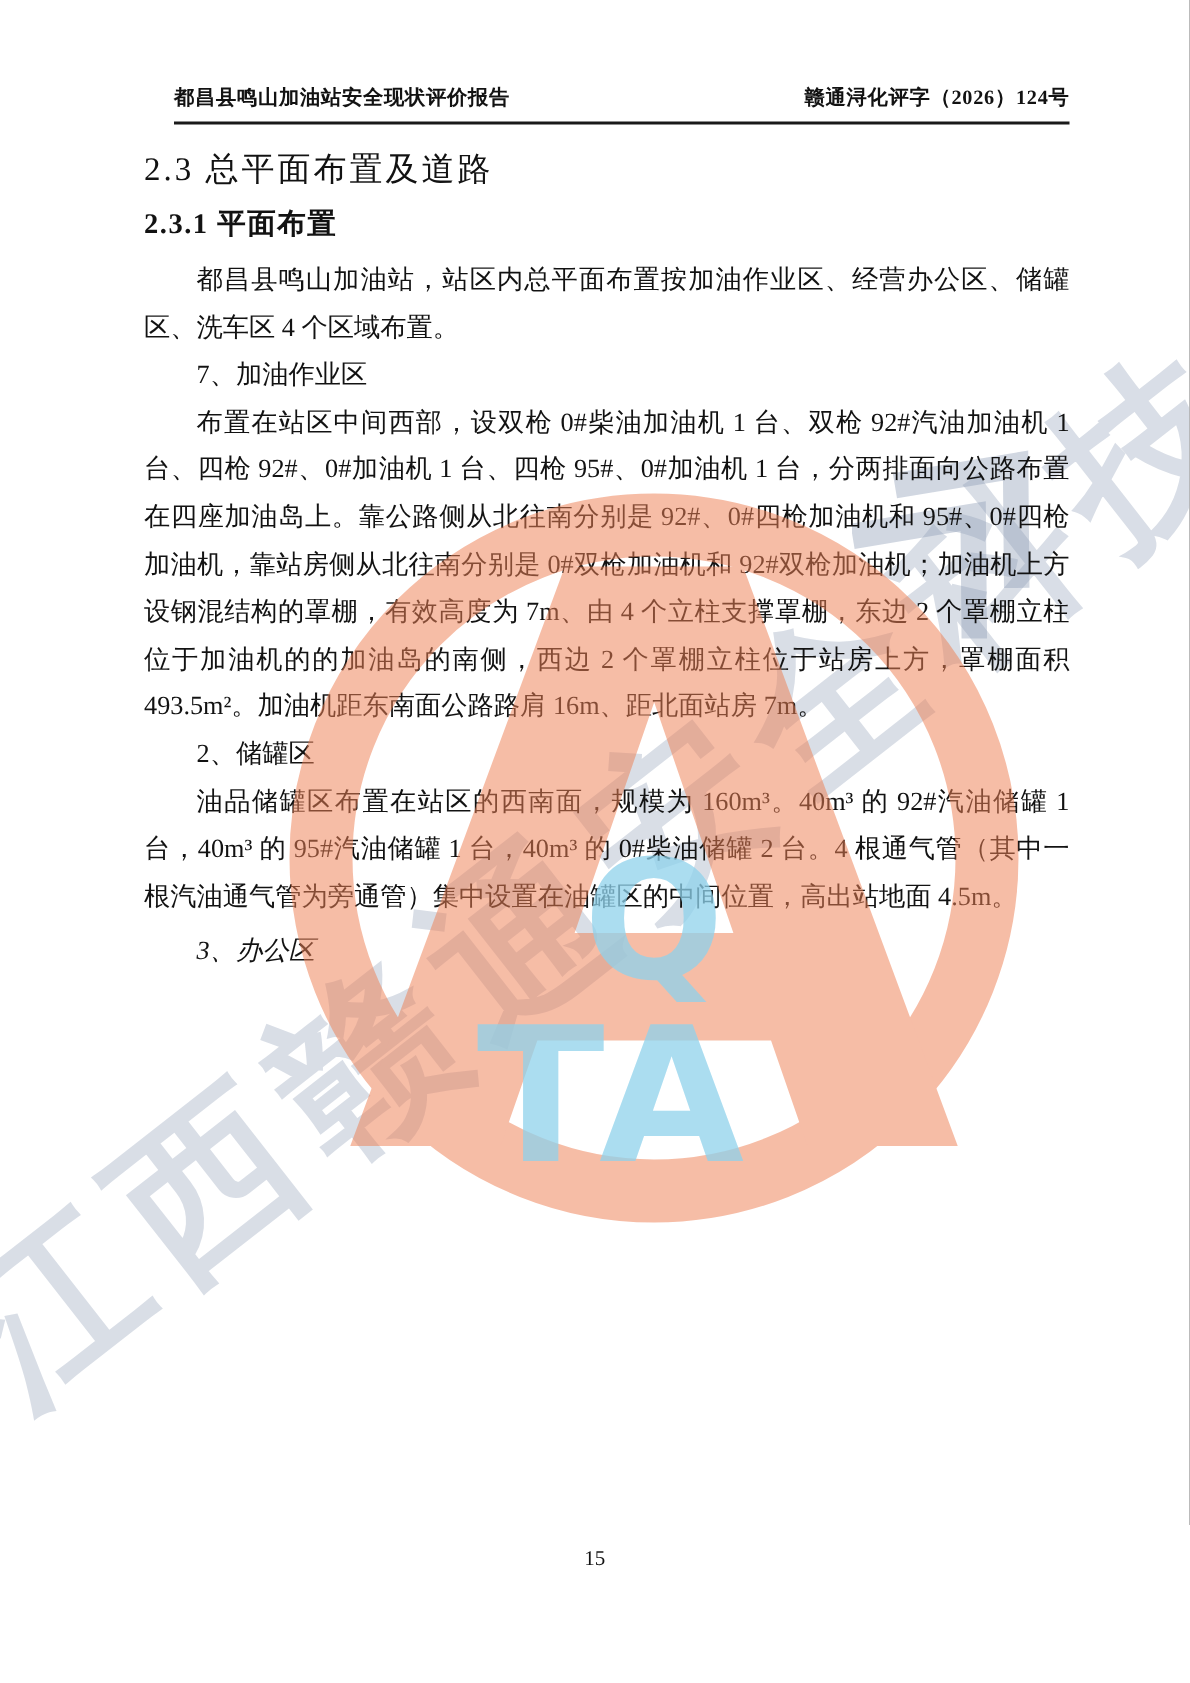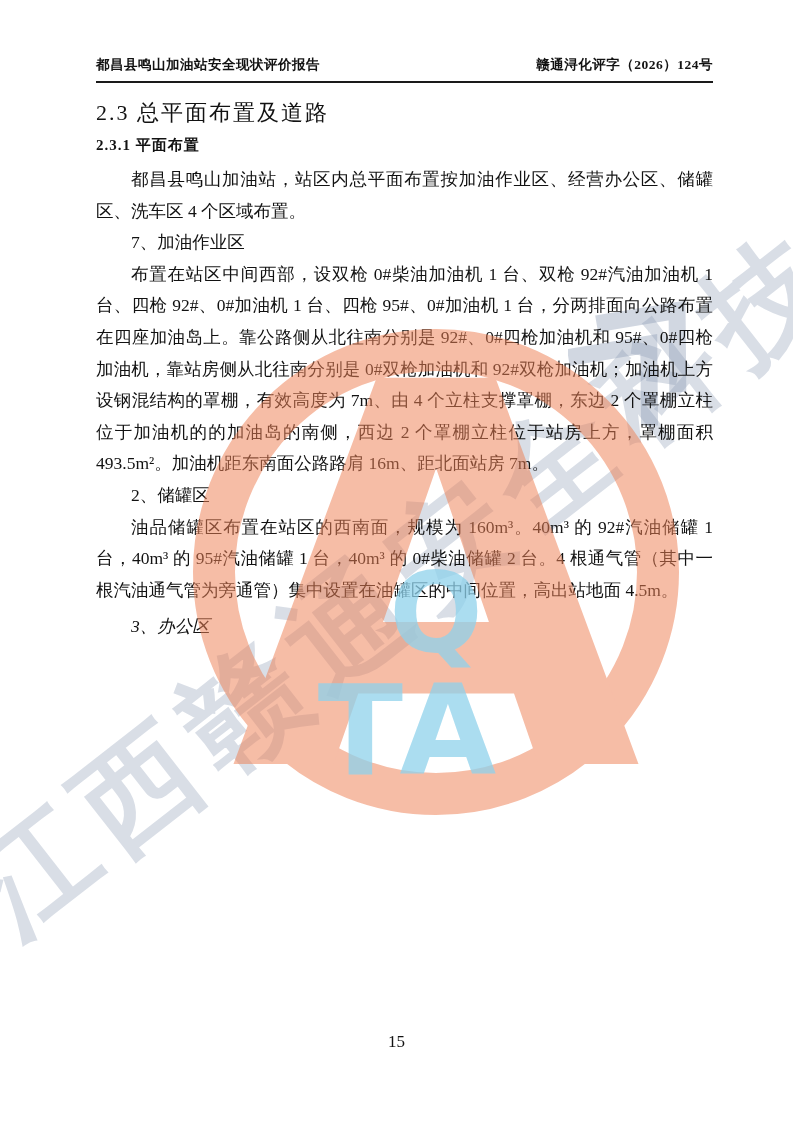--- a/index.html
+++ b/index.html
@@ -17,45 +17,46 @@
     z-index:1;
     padding:56px 80px 0 96px;
   }
   
   .hdr{
     display:flex;justify-content:space-between;align-items:flex-end;
     font-size:13.5px;font-weight:bold;
     padding-bottom:7px;
     border-bottom:2px solid #1a1a1a;
     letter-spacing:.5px;
+    margin-left:20px;
   }
   .hdr .right{white-space:nowrap;}
   
   h1.sec{
     font-size:22px;font-weight:normal;letter-spacing:2px;
     margin:15px 0 4px 0;
   }
   h2.subsec{
-    font-size:15px;font-weight:bold;letter-spacing:1px;
+    font-size:19px;font-weight:bold;letter-spacing:1px;
     margin:8px 0 9px 0;
   }
   
   p.body-par{
     margin:0;
     font-size:17.5px;
     line-height:31.6px;
     text-align:justify;
     text-indent:2em;
   }
   p.gap-top{margin-top:5px;font-style:italic;}
   
   .pageno{
     position:absolute;left:0;right:0;top:1032px;
     text-align:center;
-    font-size:17px;
+    font-size:14px;
     z-index:1;
   }
   
   .wm{position:absolute;pointer-events:none;}
   .wm-diagonal{
     left:-60px;top:845px;
     width:1500px;
     transform:rotate(-38deg);
     transform-origin:0 0;
     font-family:"Liberation Sans","DejaVu Sans",sans-serif;

